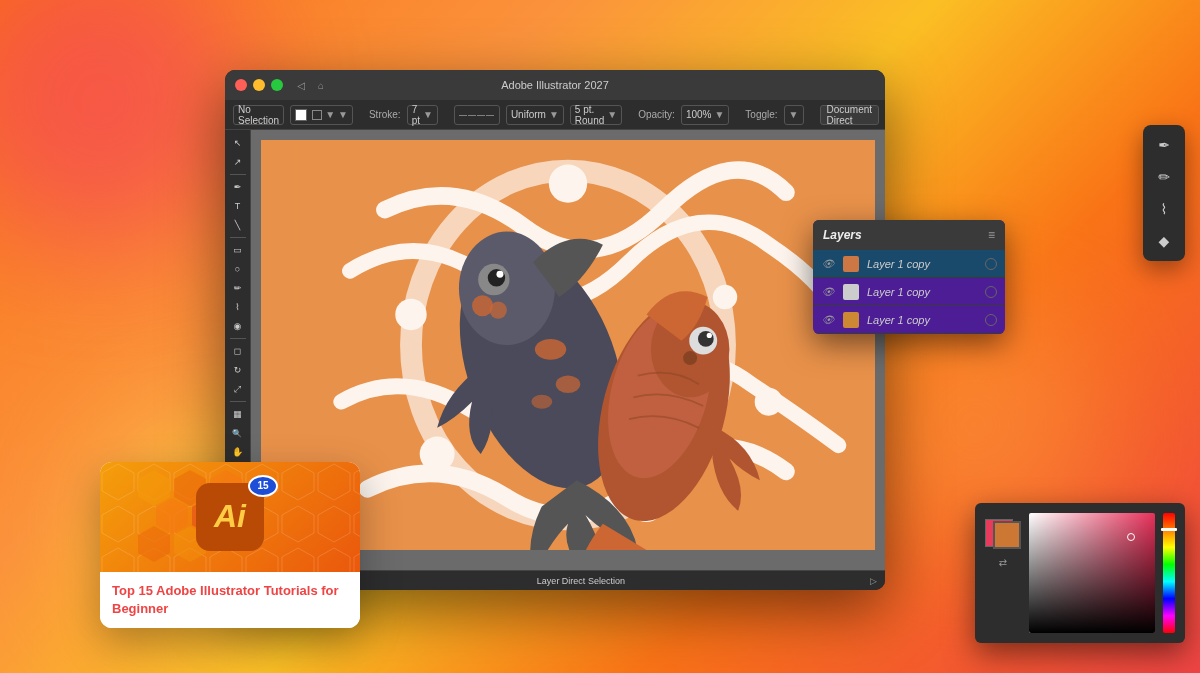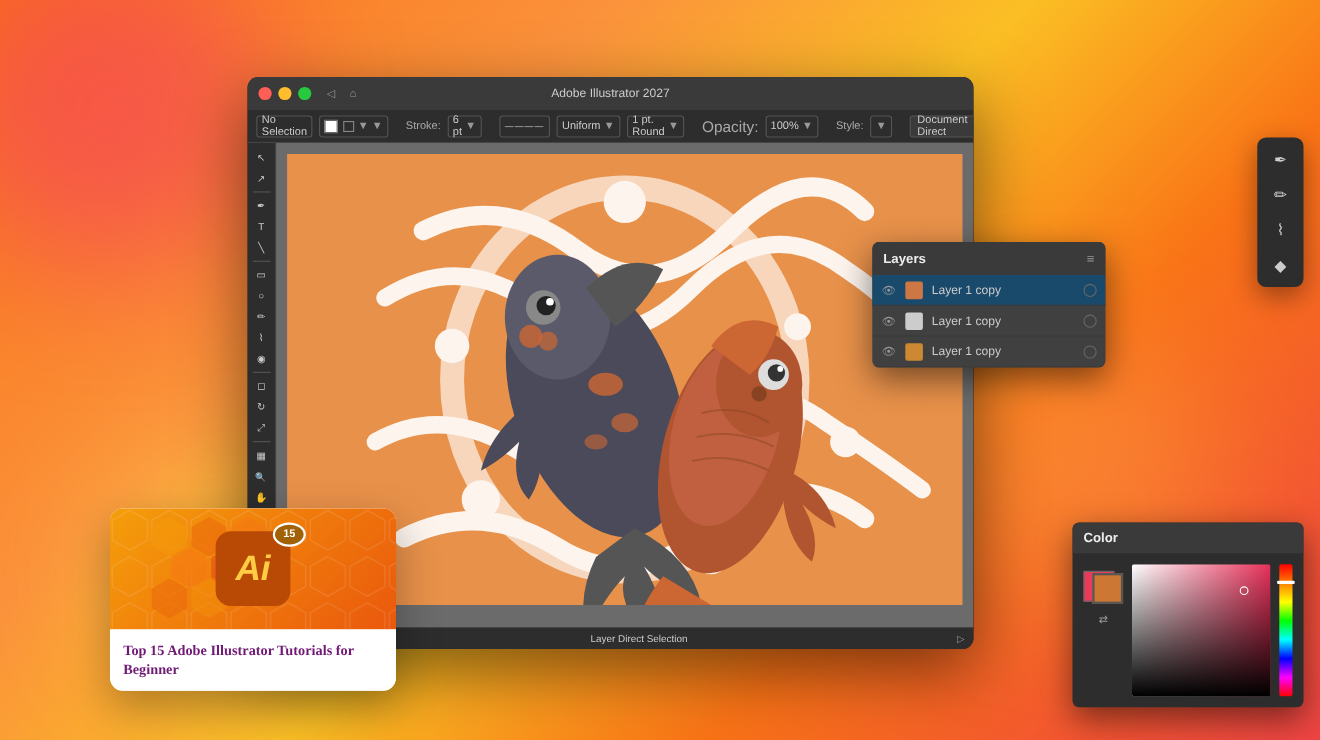--- a/index.html
+++ b/index.html
@@ -220,25 +220,26 @@
       text-align: center;
       font-size: 9px;
       color: #ccc;
     }
 
     
     .layers-panel {
       position: absolute;
       top: 220px;
       right: 195px;
-      width: 212px;
-      background: #404040;
+      width: 192px;
+      background: #4c1d95;
       border-radius: 6px;
       box-shadow: 0 10px 30px rgba(0,0,0,0.5);
       overflow: hidden;
+      font-style: italic;
     }
     .layers-header {
       background: #3a3a3a;
       height: 30px;
       display: flex;
       align-items: center;
       justify-content: space-between;
       padding: 0 10px;
     }
     .layers-title {
@@ -437,21 +438,21 @@
       position: relative;
       z-index: 2;
       display: flex;
       flex-direction: column;
       align-items: center;
     }
     .notification-badge {
       position: absolute;
       top: -8px;
       right: -14px;
-      background: #a16207;
+      background: #1d4ed8;
       color: white;
       font-size: 10px;
       font-weight: 700;
       width: 30px;
       height: 22px;
       border-radius: 50%;
       display: flex;
       align-items: center;
       justify-content: center;
       border: 2px solid white;
@@ -472,23 +473,22 @@
       color: #ffcc44;
       font-style: italic;
     }
     .thumbnail-text {
       padding: 10px 12px;
       background: white;
     }
     .thumbnail-title {
       font-size: 13px;
       font-weight: 700;
-      color: #701a75;
+      color: #ef4444;
       line-height: 1.4;
-      font-family: Liberation Serif, serif;
     }
   </style>
 </head>
 <body>
 
 <div class="bg-blob bg-blob-1"></div>
 <div class="bg-blob bg-blob-2"></div>
 <div class="bg-blob bg-blob-3"></div>
 
 <div class="ai-window">
@@ -510,43 +510,43 @@
     <span class="toolbar-item">No Selection</span>
     <div class="toolbar-item">
       <div style="width:12px;height:12px;background:white;border:1px solid #666;"></div>
       <div style="width:10px;height:10px;border:1px solid #888;margin-left:2px;"></div>
       <span style="font-size:10px;color:#999;">▼</span>
       <span style="font-size:10px;color:#999;">▼</span>
     </div>
     <div class="toolbar-separator"></div>
     <span style="font-size:10px;color:#aaa;text-align:center;">Stroke:</span>
     <div class="toolbar-item">
-      <span>6 pt</span>
+      <span>7 pt</span>
       <span style="color:#999;">▼</span>
     </div>
     <div class="toolbar-separator"></div>
     <div class="toolbar-item" style="width:50px;">
       <span style="font-size:8px;letter-spacing:1px;">————</span>
     </div>
     <div class="toolbar-item">
       <span>Uniform</span>
       <span style="color:#999;">▼</span>
     </div>
     <div class="toolbar-item">
-      <span>1 pt. Round</span>
+      <span>5 pt. Round</span>
       <span style="color:#999;">▼</span>
     </div>
     <div class="toolbar-separator"></div>
-    <span style="font-size:14px;color:#aaa;">Opacity:</span>
+    <span style="font-size:10px;color:#aaa;">Opacity:</span>
     <div class="toolbar-item">
       <span>100%</span>
       <span style="color:#999;">▼</span>
     </div>
     <div class="toolbar-separator"></div>
-    <span style="font-size:10px;color:#aaa;">Style:</span>
+    <span style="font-size:10px;color:#aaa;">Toggle:</span>
     <div class="toolbar-item">
       <span style="color:#999;">▼</span>
     </div>
     <div class="toolbar-separator"></div>
     <span class="toolbar-btn">Document Direct</span>
     <span class="toolbar-btn">Preferences</span>
 
   </div>
 
   <div class="main-area">
@@ -692,23 +692,20 @@
       <div class="layer-row">
     <div class="layer-eye">👁</div>
     <div class="layer-color" style="background:#cc8833;"></div>
     <span class="layer-name">Layer 1 copy</span>
     <div class="layer-circle"></div>
   </div>
     </div>
 </div>
 
 <div class="color-panel">
-  <div class="color-header">
-    <span class="color-title">Color</span>
-  </div>
   <div class="color-body">
     <div class="color-swatches">
       <div class="color-swatch-pair">
         <div class="color-swatch-bg" style="background:#e83a5a;top:6px;left:0;"></div>
         <div class="color-swatch-fg" style="background:#cc7733;bottom:0;right:0;border:2px solid #555;"></div>
       </div>
       <div style="font-size:10px;color:#999;margin-top:4px;">⇄</div>
     </div>
     <div class="color-gradient">
       <div class="color-gradient-main"></div>

